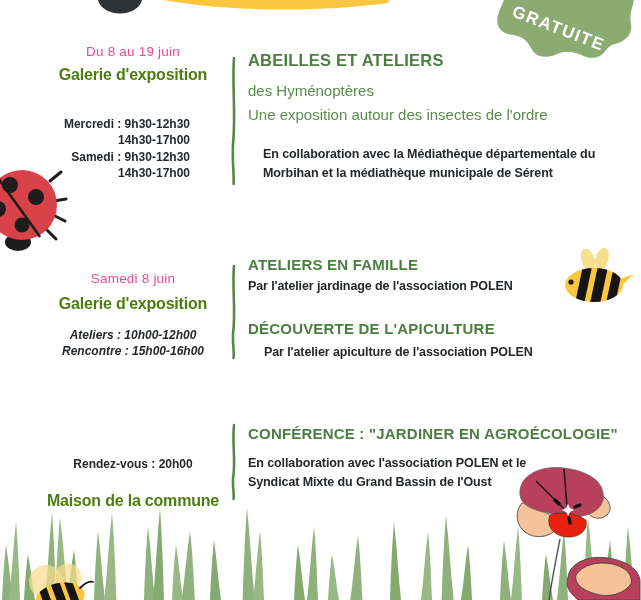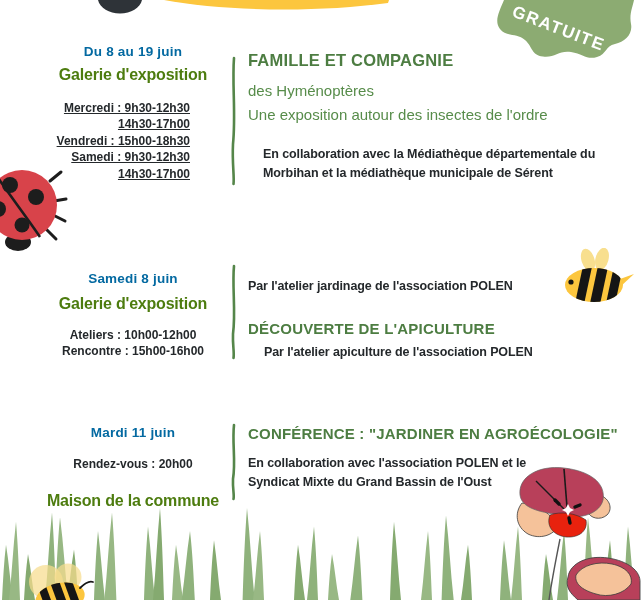--- a/index.html
+++ b/index.html
@@ -3,27 +3,27 @@
 <meta charset="utf-8">
 <style>
   html,body{margin:0;padding:0;background:#ffffff;}
   .poster{
     position:relative;width:641px;height:600px;overflow:hidden;background:#ffffff;
     font-family:"Liberation Sans",sans-serif;
   }
   .abs{position:absolute;}
   
   .leftcol{position:absolute;left:18px;width:230px;text-align:center;z-index:2;}
-  .date{color:#0369a1;font-weight:bold;font-size:13.5px;letter-spacing:.2px;}
+  .date{color:#ec4899;font-weight:normal;font-size:13.5px;letter-spacing:.2px;}
   .venue{color:#4d7c0f;font-weight:bold;font-size:16px;letter-spacing:-.2px;}
   .schedule{color:#24282b;font-weight:bold;font-size:12px;line-height:16.4px;}
   .sched-line{white-space:nowrap;}
   .schedule--right{text-align:right;padding-right:58px;box-sizing:border-box;}
-  .r1-date{top:44px;} .r1-venue{top:66px;} .r1-sched{top:100px;text-decoration:underline;}
-  .r2-date{top:271px;}.r2-venue{top:295px;}.r2-sched{top:327px;}
+  .r1-date{top:44px;} .r1-venue{top:66px;} .r1-sched{top:116px;}
+  .r2-date{top:271px;}.r2-venue{top:295px;}.r2-sched{top:327px;font-style:italic;}
   .r3-date{top:425px;}.r3-venue{top:448px;margin-top:44px;}.r3-sched{top:456px;}
   
   .rightcol{position:absolute;left:248px;width:392px;z-index:2;}
   .ev-title{color:#4d7d42;font-weight:bold;letter-spacing:.2px;}
   .ev-sub{color:#578c4a;font-size:15px;font-weight:500;line-height:24px;}
   .ev-detail{color:#24282b;font-size:12.5px;font-weight:600;line-height:19px;letter-spacing:-.1px;}
   .e1-title{top:51px;font-size:16.5px;}
   .e1-sub{top:79px;}
   .e1-detail{top:145px;margin-left:15px;}
   .e2a-title{top:256px;font-size:15px;}
@@ -100,51 +100,50 @@
   </svg>
   <svg class="divider d3" viewBox="0 0 8 78" preserveAspectRatio="none" width="8" height="78">
     <path d="M4,2 C2,20 6,38 3,56 C2.5,66 4.5,72 3.5,76" stroke="#55864a" stroke-width="2.6" fill="none" stroke-linecap="round"></path>
   </svg>
 
   <div class="leftcol date r1-date">Du 8 au 19 juin</div>
   <div class="leftcol venue r1-venue">Galerie d'exposition</div>
   <div class="leftcol schedule schedule--right r1-sched">
     <div class="sched-line">Mercredi : 9h30-12h30</div>
     <div class="sched-line">14h30-17h00</div>
-    <div class="sched-line">Vendredi : 15h00-18h30</div>
     <div class="sched-line">Samedi : 9h30-12h30</div>
     <div class="sched-line">14h30-17h00</div>
   </div>
 
-  <div class="rightcol ev-title e1-title">FAMILLE ET COMPAGNIE</div>
+  <div class="rightcol ev-title e1-title">ABEILLES ET ATELIERS</div>
   <div class="rightcol ev-sub e1-sub">
     <div>des Hyménoptères</div>
     <div>Une exposition autour des insectes de l'ordre</div>
   </div>
   <div class="rightcol ev-detail e1-detail">
     <div>En collaboration avec la Médiathèque départementale du</div>
     <div>Morbihan et la médiathèque municipale de Sérent</div>
   </div>
 
   <div class="leftcol date r2-date">Samedi 8 juin</div>
   <div class="leftcol venue r2-venue">Galerie d'exposition</div>
   <div class="leftcol schedule r2-sched">
     <div class="sched-line">Ateliers : 10h00-12h00</div>
     <div class="sched-line">Rencontre : 15h00-16h00</div>
   </div>
 
+  <div class="rightcol ev-title e2a-title">ATELIERS EN FAMILLE</div>
   <div class="rightcol ev-detail e2a-detail">
     <div>Par l'atelier jardinage de l'association POLEN</div>
   </div>
   <div class="rightcol ev-title e2b-title">DÉCOUVERTE DE L'APICULTURE</div>
   <div class="rightcol ev-detail e2b-detail">
     <div>Par l'atelier apiculture de l'association POLEN</div>
   </div>
 
-  <div class="leftcol date r3-date">Mardi 11 juin</div>
   <div class="leftcol venue r3-venue">Maison de la commune</div>
   <div class="leftcol schedule r3-sched">
     <div class="sched-line">Rendez-vous : 20h00</div>
   </div>
 
   <div class="rightcol ev-title e3-title">CONFÉRENCE : "JARDINER EN AGROÉCOLOGIE"</div>
   <div class="rightcol ev-detail e3-detail">
     <div>En collaboration avec l'association POLEN et le</div>
     <div>Syndicat Mixte du Grand Bassin de l'Oust</div>
   </div>

